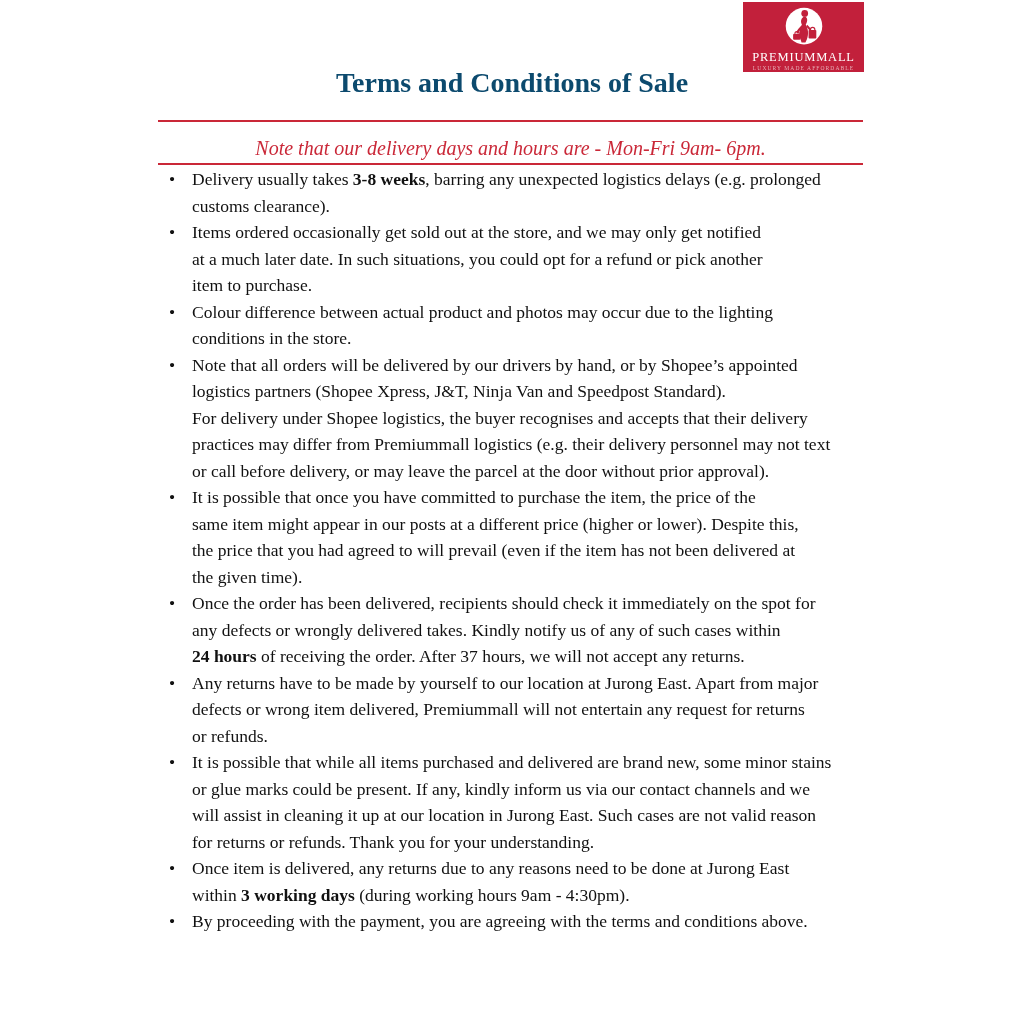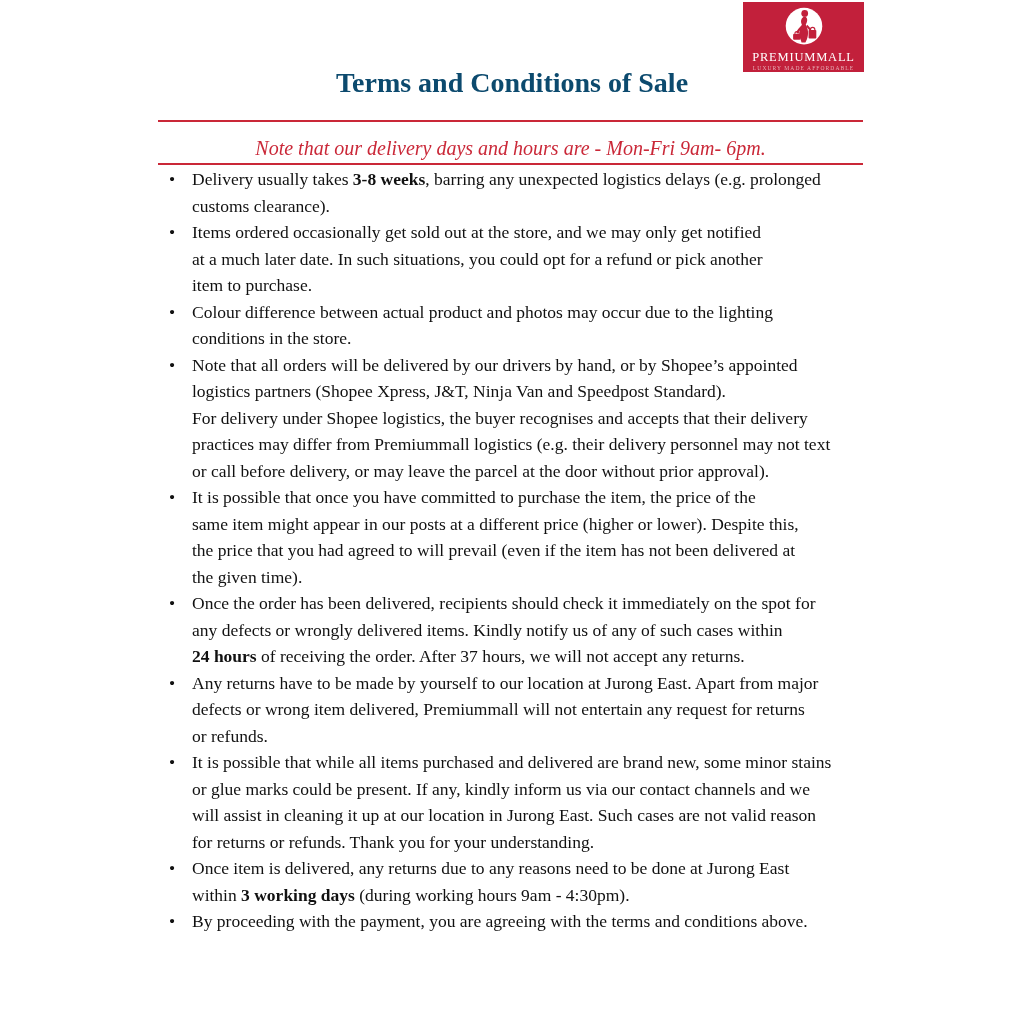--- a/index.html
+++ b/index.html
@@ -108,21 +108,21 @@
       <li><span>Note that all orders will be delivered by our drivers by hand, or by Shopee’s appointed
 logistics partners (Shopee Xpress, J&amp;T, Ninja Van and Speedpost Standard).
 For delivery under Shopee logistics, the buyer recognises and accepts that their delivery
 practices may differ from Premiummall logistics (e.g. their delivery personnel may not text
 or call before delivery, or may leave the parcel at the door without prior approval).</span></li>
       <li><span>It is possible that once you have committed to purchase the item, the price of the
 same item might appear in our posts at a different price (higher or lower). Despite this,
 the price that you had agreed to will prevail (even if the item has not been delivered at
 the given time).</span></li>
       <li><span>Once the order has been delivered, recipients should check it immediately on the spot for
-any defects or wrongly delivered items. Kindly notify us of any of such cases within
+any defects or wrongly delivered takes. Kindly notify us of any of such cases within
 </span><b>24 hours</b><span> of receiving the order. After 37 hours, we will not accept any returns.</span></li>
       <li><span>Any returns have to be made by yourself to our location at Jurong East. Apart from major
 defects or wrong item delivered, Premiummall will not entertain any request for returns
 or refunds.</span></li>
       <li><span>It is possible that while all items purchased and delivered are brand new, some minor stains
 or glue marks could be present. If any, kindly inform us via our contact channels and we
 will assist in cleaning it up at our location in Jurong East. Such cases are not valid reason
 for returns or refunds. Thank you for your understanding.</span></li>
       <li><span>Once item is delivered, any returns due to any reasons need to be done at Jurong East
 within </span><b>3 working days</b><span> (during working hours 9am - 4:30pm).</span></li>

